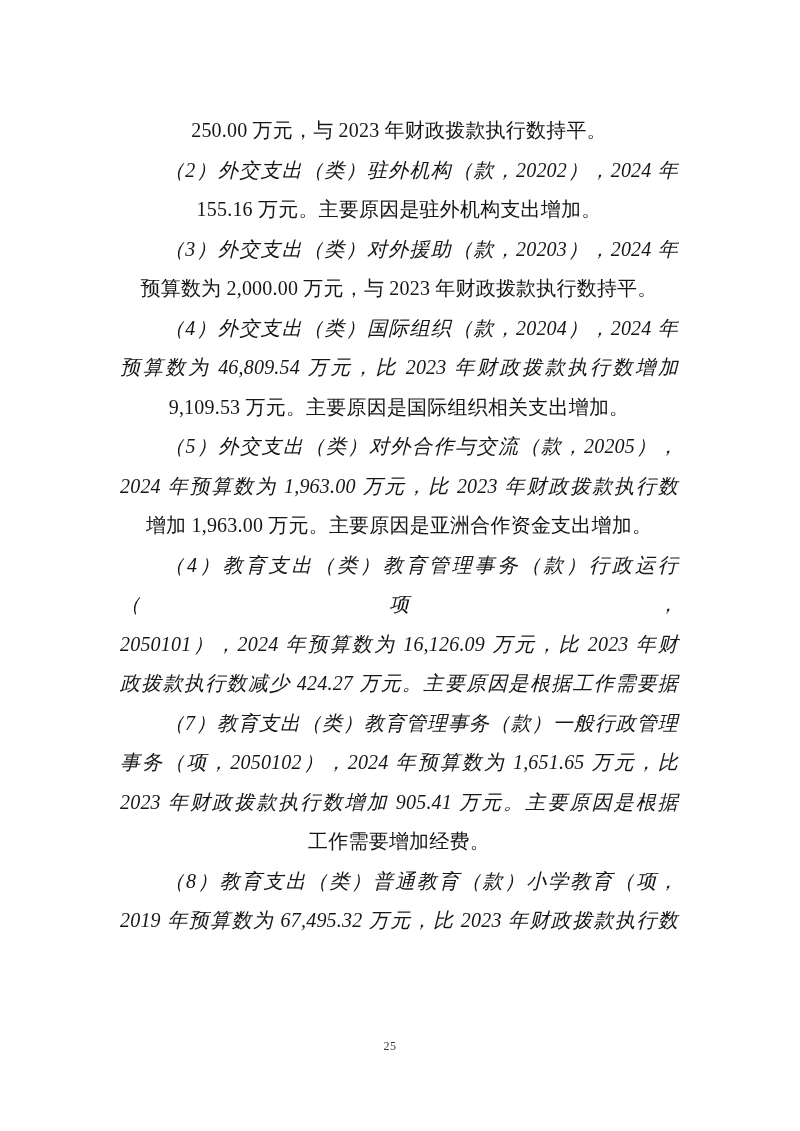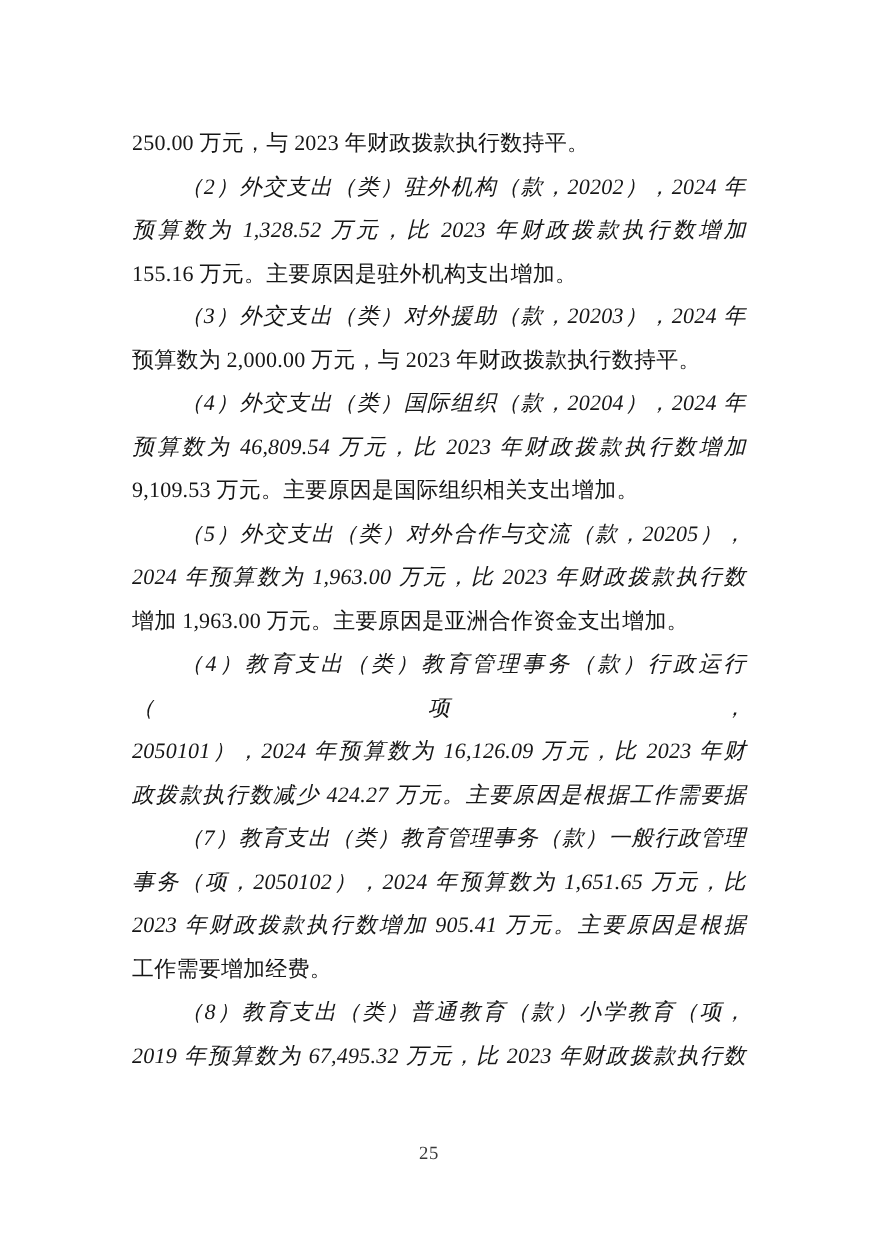--- a/index.html
+++ b/index.html
@@ -19,50 +19,49 @@
   .content {
     position: absolute;
     left: 120px;
     top: 111px;
     width: 558px;
     font-size: 20px;
     line-height: 39.5px;
   }
   .line {
     white-space: pre-wrap;
-    text-align: left;
+    text-align: center;
     letter-spacing: 0.2px;
   }
   .line.j {
     text-align: justify;
     text-align-last: justify;
     font-style: italic;
   }
   .line.ind {
     text-indent: 44px;
   }
   .pageno {
     position: absolute;
     top: 1039px;
     left: 0;
     width: 780px;
     text-align: center;
-    font-size: 17px;
+    font-size: 12px;
     color: #3a3a3a;
     letter-spacing: 0.5px;
   }
 </style>
 </head>
 <body>
 
 <div class="page">
   <div class="content">
     <div class="line">250.00 万元，与 2023 年财政拨款执行数持平。</div>
     <div class="line j ind">（2）外交支出（类）驻外机构（款，20202），2024 年</div>
-    <div class="line j">预算数为 1,328.52 万元，比 2023 年财政拨款执行数增加</div>
     <div class="line">155.16 万元。主要原因是驻外机构支出增加。</div>
     <div class="line j ind">（3）外交支出（类）对外援助（款，20203），2024 年</div>
     <div class="line">预算数为 2,000.00 万元，与 2023 年财政拨款执行数持平。</div>
     <div class="line j ind">（4）外交支出（类）国际组织（款，20204），2024 年</div>
     <div class="line j">预算数为 46,809.54 万元，比 2023 年财政拨款执行数增加</div>
     <div class="line">9,109.53 万元。主要原因是国际组织相关支出增加。</div>
     <div class="line j ind">（5）外交支出（类）对外合作与交流（款，20205），</div>
     <div class="line j">2024 年预算数为 1,963.00 万元，比 2023 年财政拨款执行数</div>
     <div class="line">增加 1,963.00 万元。主要原因是亚洲合作资金支出增加。</div>
     <div class="line j ind">（4）教育支出（类）教育管理事务（款）行政运行（项，</div>

